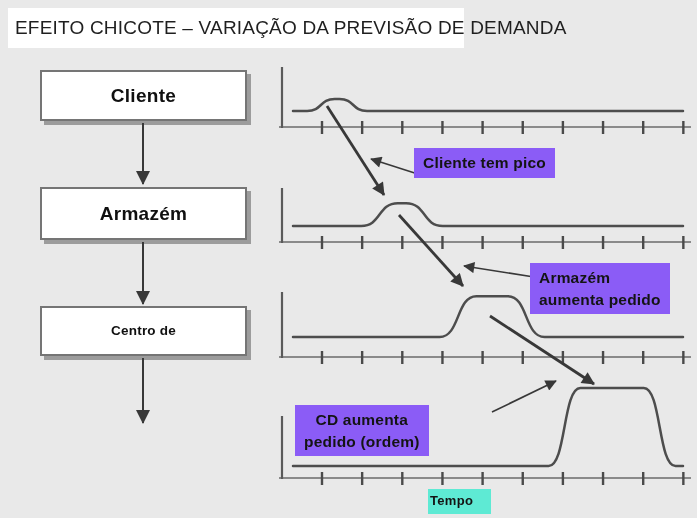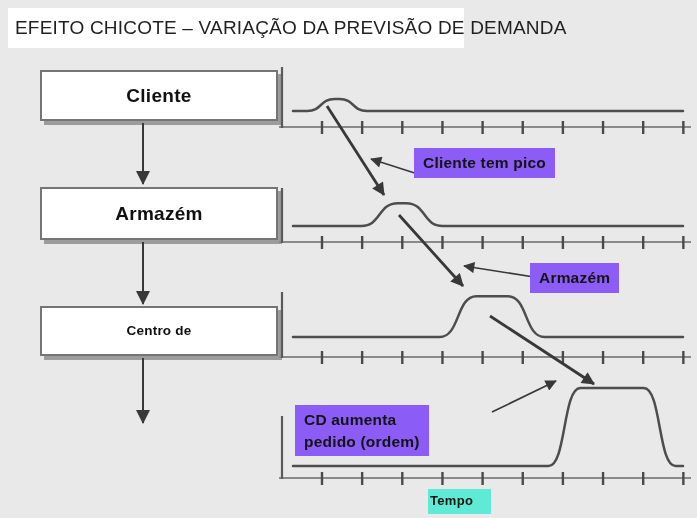--- a/index.html
+++ b/index.html
@@ -9,21 +9,21 @@
     font-family:"Liberation Sans","DejaVu Sans",sans-serif;
     color:#161616;
   }
   .title-strip{
     position:absolute;left:8px;top:8px;width:456px;height:40px;
     background:#ffffff;display:flex;align-items:center;
     font-size:19px;letter-spacing:0.2px;color:#1f1f1f;
     padding-left:7px;box-sizing:border-box;white-space:nowrap;
   }
   .node{
-    position:absolute;left:40px;width:238px;box-sizing:border-box;
+    position:absolute;left:40px;width:207px;box-sizing:border-box;
     background:#ffffff;border:2px solid #757575;
     box-shadow:4px 4px 0 #9c9c9c;
     display:flex;flex-direction:column;align-items:center;justify-content:center;
     text-align:center;font-weight:bold;color:#101010;z-index:1;
   }
   .node-lg{font-size:19px;letter-spacing:0.3px;}
   .node-sm{font-size:13.5px;line-height:1.45;letter-spacing:0.2px;align-items:center;}
   .overlay{position:absolute;left:0;top:0;z-index:2;pointer-events:none;}
   .callout{
     position:absolute;background:#8b5cf6;z-index:3;
@@ -124,19 +124,20 @@
       <line x1="424" y1="176" x2="371" y2="159" stroke="#383838" stroke-width="1.6" marker-end="url(#ahs)"></line>
       <line x1="534" y1="277" x2="464" y2="266" stroke="#383838" stroke-width="1.6" marker-end="url(#ahs)"></line>
       <line x1="492" y1="412" x2="556" y2="381" stroke="#383838" stroke-width="1.6" marker-end="url(#ahs)"></line>
     </svg>
 
   <div class="callout" style="left:414px;top:148px;">
     <span>Cliente tem pico</span>
   </div>
   <div class="callout" style="left:530px;top:263px;">
     <span>Armazém</span>
+    <span>aumenta pedido</span>
   </div>
-  <div class="callout" style="left:295px;top:405px;">
+  <div class="callout" style="left:295px;top:405px;text-align:center;">
     <span>CD aumenta</span>
     <span>pedido (ordem)</span>
   </div>
   <div class="tempo" style="left:428px;top:489px;">Tempo</div>
 </div>
 
 </body></html>

